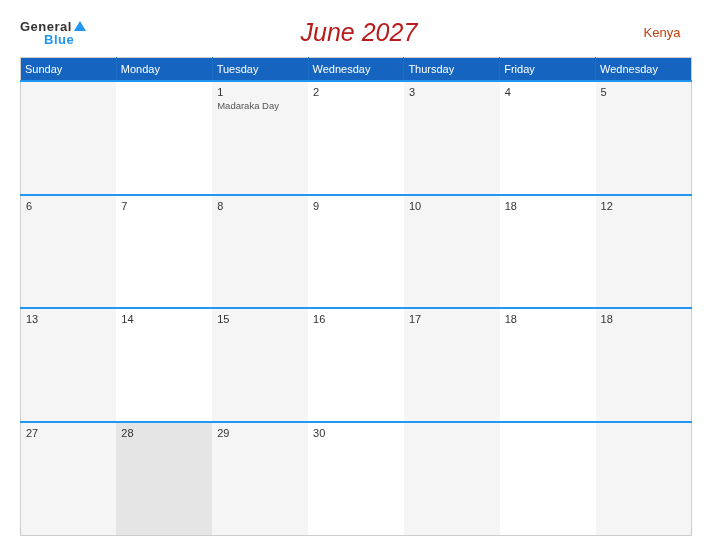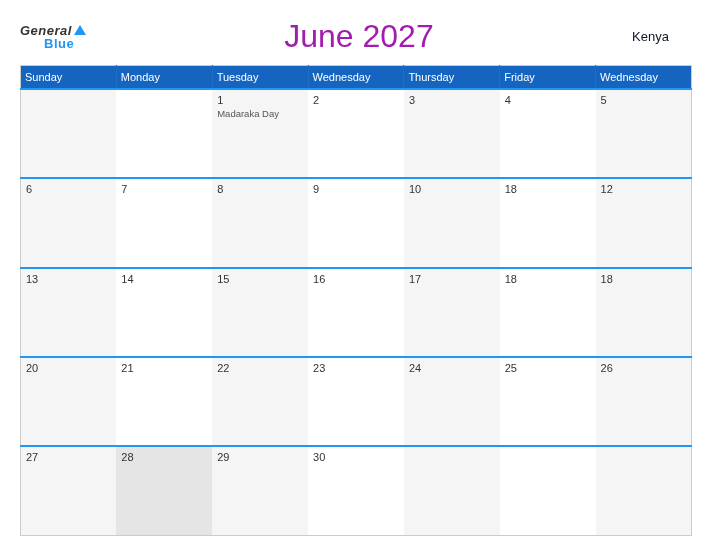--- a/index.html
+++ b/index.html
@@ -48,33 +48,33 @@
       height: 0;
       border-left: 6px solid transparent;
       border-right: 6px solid transparent;
       border-bottom: 10px solid #2196F3;
       margin-left: 2px;
       vertical-align: middle;
     }
     .logo-row {
       display: flex;
       align-items: center;
-      font-style: italic;
     }
     .title {
-      font-size: 32px;
+      font-size: 25px;
       font-weight: normal;
-      color: #a21caf;
+      color: #b91c1c;
       text-align: center;
       flex: 1;
+      font-style: italic;
     }
     .country {
       font-size: 13px;
-      color: #0f172a;
-      text-align: left;
+      color: #c2410c;
+      text-align: center;
       min-width: 60px;
     }
     .calendar {
       flex: 1;
       border: 1px solid #ccc;
       border-collapse: collapse;
       width: 100%;
       table-layout: fixed;
       padding-left: 11px;
     }
@@ -212,43 +212,20 @@
           </td>
           <td style="background: rgb(255, 255, 255);">
             <span class="day-number">18</span>
           </td>
           <td style="background: rgb(245, 245, 245);">
             <span class="day-number">18</span>
           </td>
         </tr>
         <tr>
           <td style="background: rgb(245, 245, 245);">
-            <span class="day-number">20</span>
-          </td>
-          <td style="background: rgb(255, 255, 255);">
-            <span class="day-number">21</span>
-          </td>
-          <td style="background: rgb(245, 245, 245);">
-            <span class="day-number">22</span>
-          </td>
-          <td style="background: rgb(255, 255, 255);">
-            <span class="day-number">23</span>
-          </td>
-          <td style="background: rgb(245, 245, 245);">
-            <span class="day-number">24</span>
-          </td>
-          <td style="background: rgb(255, 255, 255);">
-            <span class="day-number">25</span>
-          </td>
-          <td style="background: rgb(245, 245, 245);">
-            <span class="day-number">26</span>
-          </td>
-        </tr>
-        <tr>
-          <td style="background: rgb(245, 245, 245);">
             <span class="day-number">27</span>
           </td>
           <td style="background: #e5e5e5;">
             <span class="day-number">28</span>
           </td>
           <td style="background: rgb(245, 245, 245);">
             <span class="day-number">29</span>
           </td>
           <td style="background: rgb(255, 255, 255);">
             <span class="day-number">30</span>

